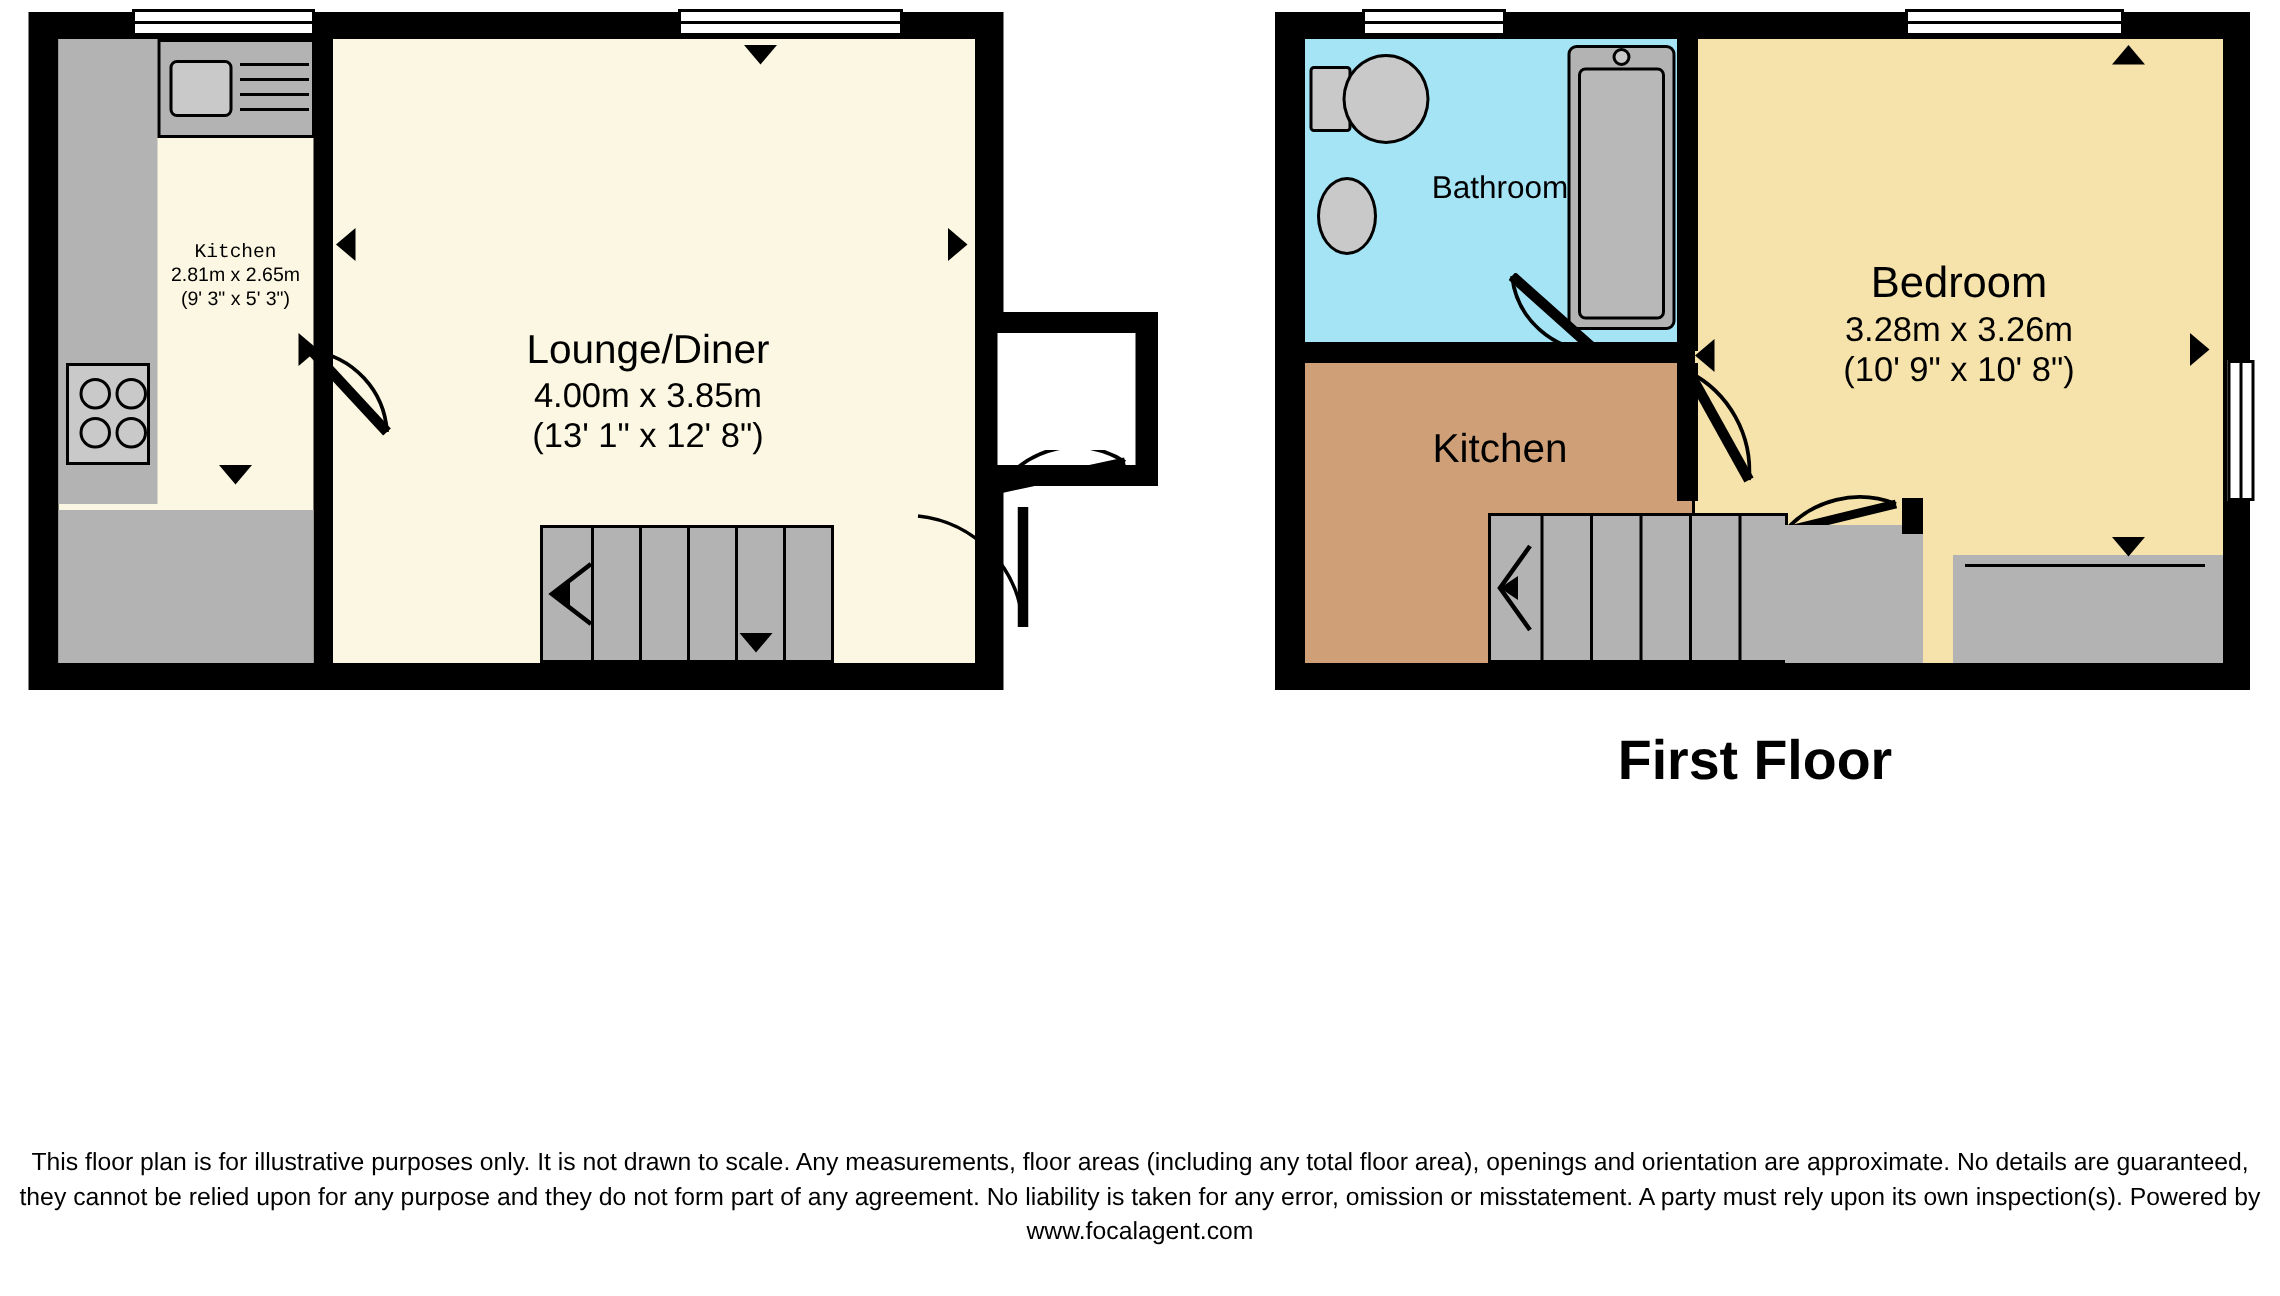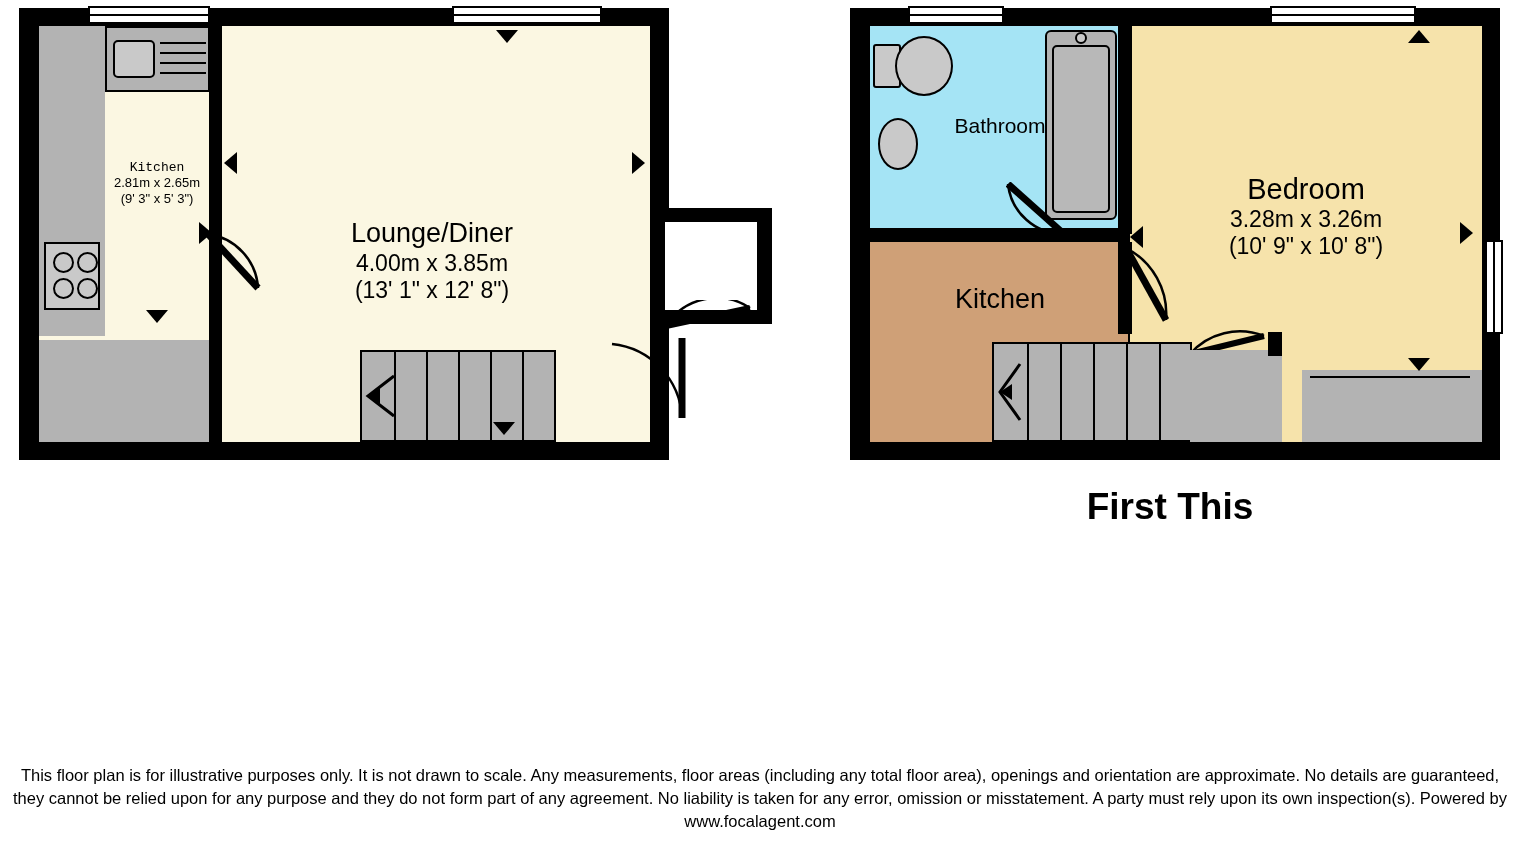--- a/index.html
+++ b/index.html
@@ -336,20 +336,20 @@
     </div>
     <div class="label" style="left:85px; top:284px; width:190px;">
       <div class="room-name-lg">Kitchen</div>
     </div>
     <div class="label" style="left:338px; top:172px; width:296px;">
       <div class="room-name-lg" style="font-size:29px;font-weight:500;">Bedroom</div>
       <div class="room-dims-lg">3.28m x 3.26m</div>
       <div class="room-dims-lg">(10' 9" x 10' 8")</div>
     </div>
 
-    <div class="floor-title" style="left:0px; top:486px;">First This</div>
+    <div class="floor-title" style="left:0px; top:486px;">First Floor</div>
   </div>
 
 
   <div class="footer-area">
     <div class="disclaimer">This floor plan is for illustrative purposes only. It is not drawn to scale. Any measurements, floor areas (including any total floor area), openings and orientation are approximate. No details are guaranteed, they cannot be relied upon for any purpose and they do not form part of any agreement. No liability is taken for any error, omission or misstatement. A party must rely upon its own inspection(s). Powered by www.focalagent.com</div>
   </div>
 </div>
 
 </body></html>

